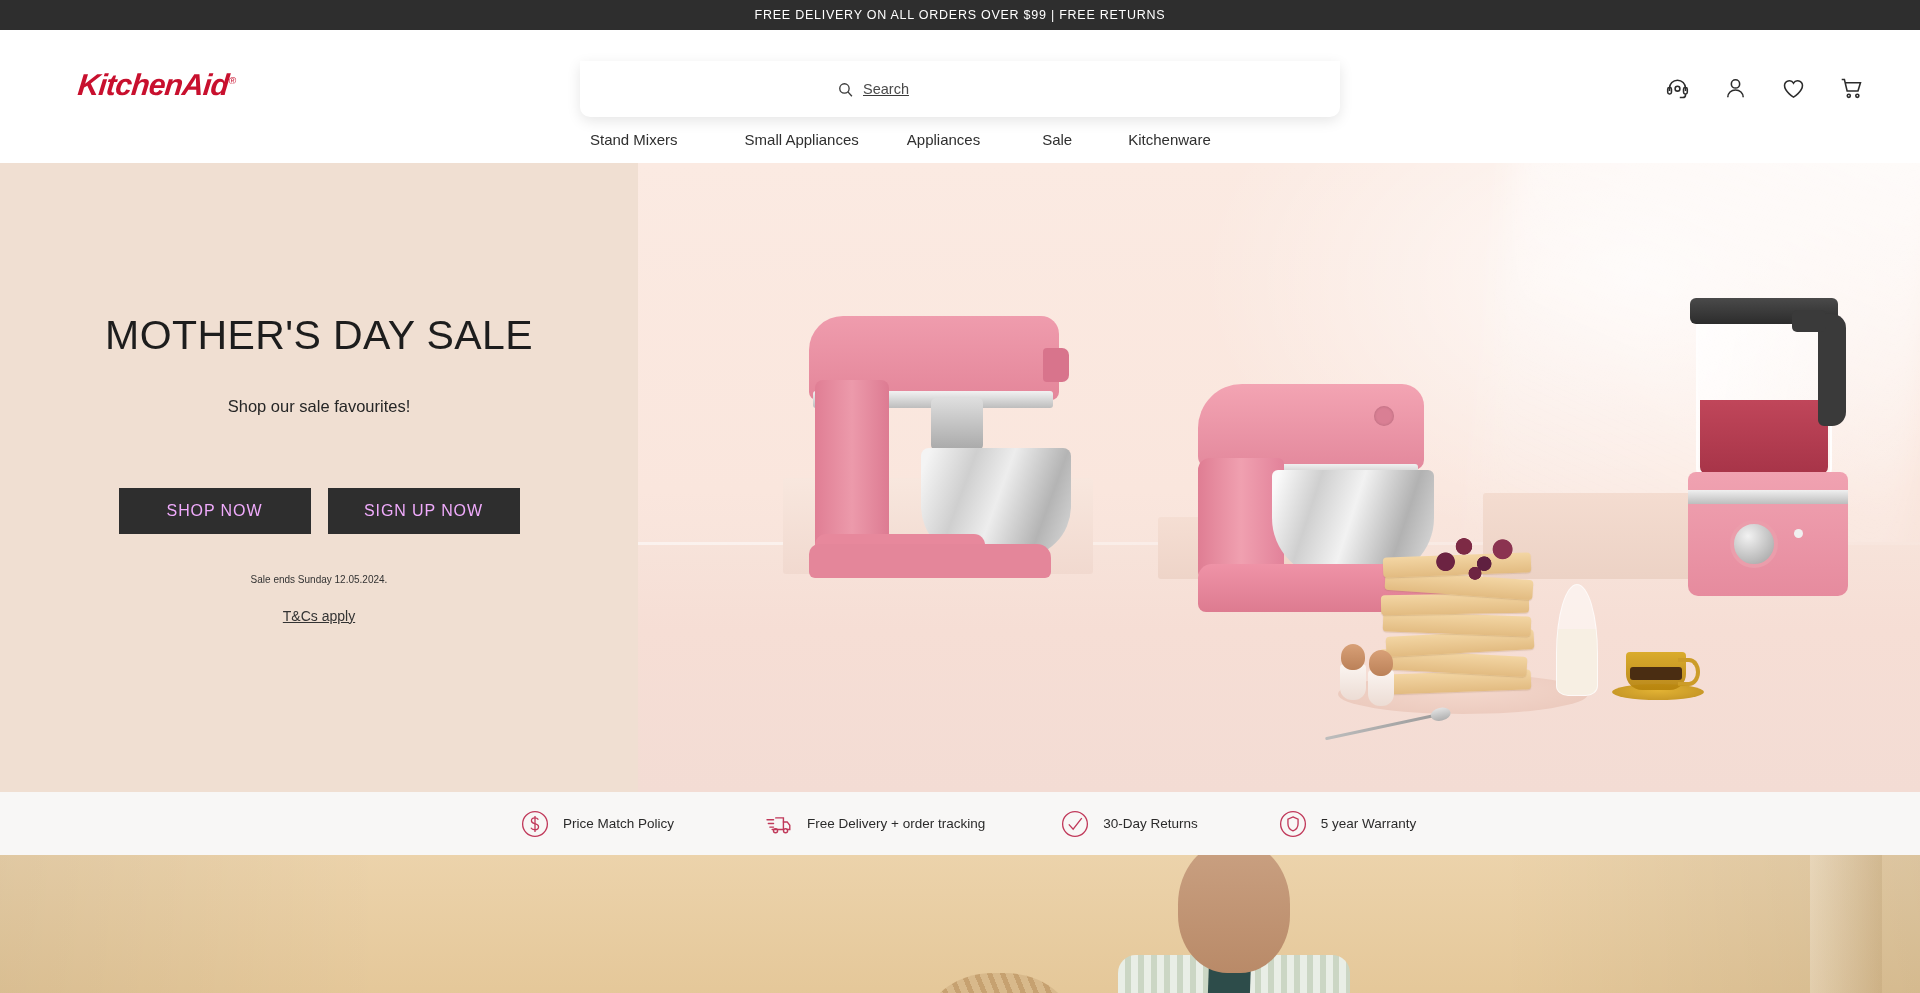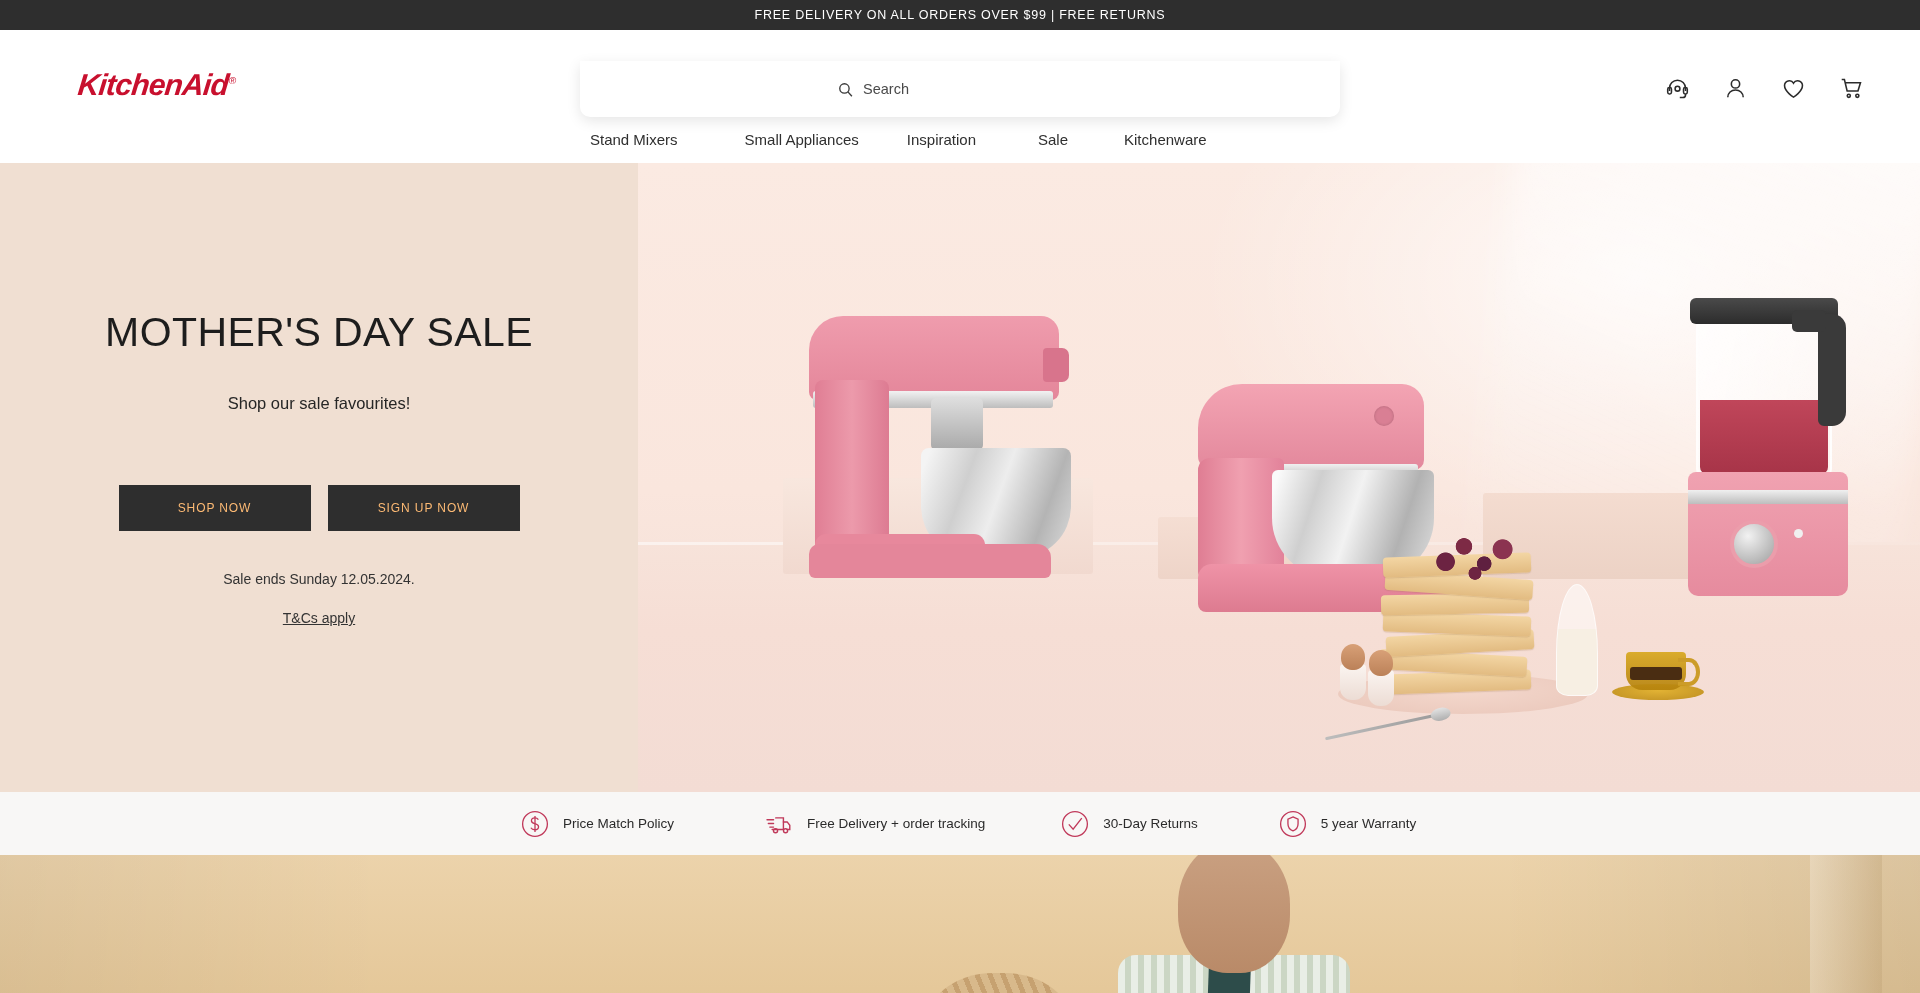--- a/index.html
+++ b/index.html
@@ -55,20 +55,21 @@
     gap: 9px;
   }
   .search-icon { width: 17px; height: 17px; display: block; }
   .search-input {
     border: none; outline: none;
     font-family: "Liberation Sans", sans-serif;
     font-size: 14.5px;
     color: #3a3a3a;
     background: transparent;
     width: 220px;
+    text-decoration: underline;
   }
   .search-input::placeholder { color: #4a4a4a; }
 
   .header-icons {
     position: absolute;
     right: 56px; top: 46px;
     display: flex; align-items: center; gap: 33px;
   }
   .hicon { width: 25px; height: 25px; display: block; cursor: pointer; }
 
@@ -258,31 +259,31 @@
     font-size: 41px;
     font-weight: 400;
     color: #1d1d1d;
     letter-spacing: 0.4px;
     margin-bottom: 38px;
   }
   .hero-sub1 { font-size: 16.5px; color: #262626; margin-bottom: 34px; }
   .hero-sub2 { font-size: 16.5px; color: #262626; line-height: 1.6; width: 400px; }
   .hero-btns { display: flex; gap: 17px; margin-top: 38px; }
   .btn {
-    background: #2e2e2e; color: #fdba74;
+    background: #2e2e2e; color: #f0abfc;
     border: none; cursor: pointer;
     font-family: "Liberation Sans", sans-serif;
-    font-size: 12px;
+    font-size: 16px;
     letter-spacing: 0.9px;
     height: 46px;
     display: flex; align-items: center; justify-content: center;
   }
   .btn.shop { width: 192px; }
   .btn.signup { width: 192px; }
-  .hero-fine { font-size: 14px; color: #333333; margin-top: 40px; }
+  .hero-fine { font-size: 10px; color: #333333; margin-top: 40px; }
   .hero-tcs {
     font-size: 14px; color: #333333; margin-top: 23px;
     text-decoration: underline; cursor: pointer;
   }
 
   
   .benefits {
     height: 63px;
     background: #f8f7f6;
     display: flex; align-items: center;
@@ -386,21 +387,21 @@
         <path d="M2.6 3.4h2.6l2.6 11h10.4l2.4-8H6.6"></path>
         <circle cx="9.4" cy="19" r="1.5"></circle>
           <circle cx="17.6" cy="19" r="1.5"></circle>
       </svg>
     </span>
   </div>
 
   <nav class="nav">
     <span class="nav-item">Stand Mixers</span>
     <span class="nav-item">Small Appliances</span>
-    <span class="nav-item">Inspiration</span>
+    <span class="nav-item">Appliances</span>
     <span class="nav-item">Sale</span>
     <span class="nav-item">Kitchenware</span>
   </nav>
 </div>
 
 <section class="hero">
 
   <div class="hero-photo">
     <div class="light-streak"></div>
     <div class="counter"></div>

